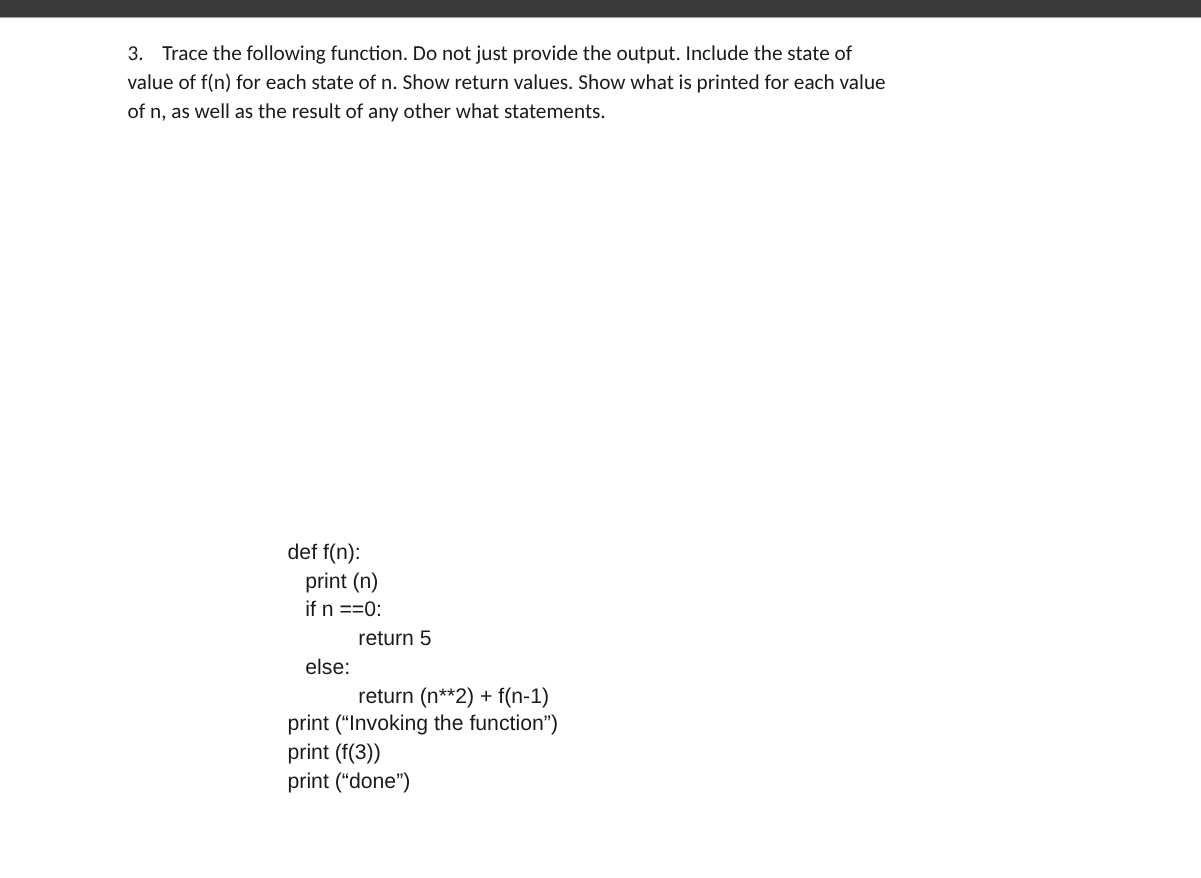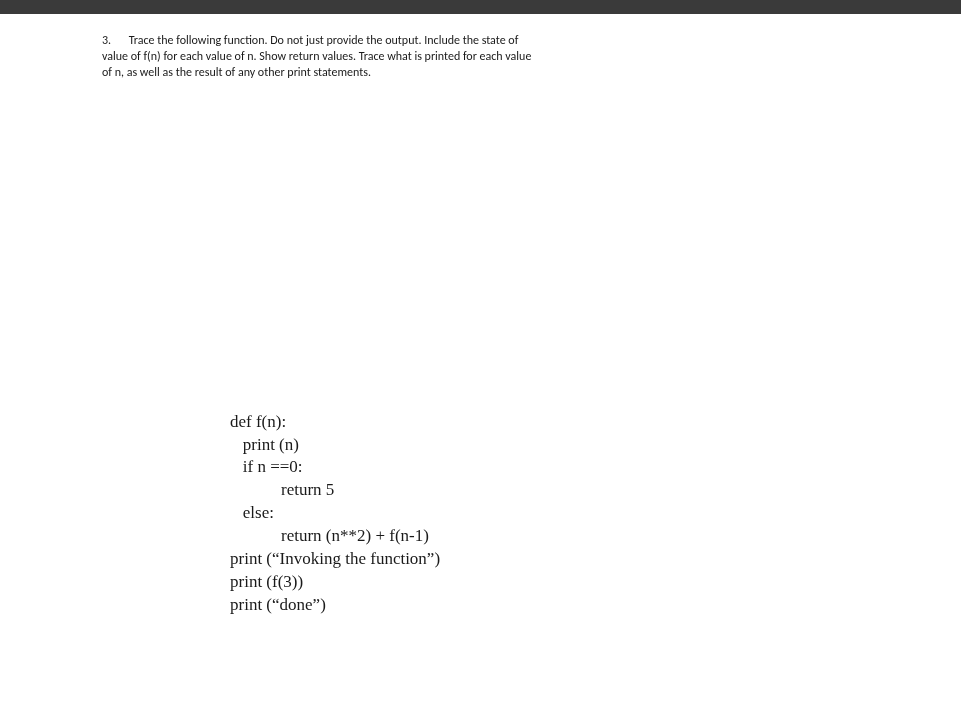--- a/index.html
+++ b/index.html
@@ -17,21 +17,21 @@
   }
   .top-bar {
     width: 100%;
     height: 14px;
     background: #3a3a3a;
   }
   .page-content {
     padding: 18px 100px 20px 102px;
   }
   .question-text {
-    font-size: 12px;
+    font-size: 17px;
     line-height: 1.35;
     color: #1a1a1a;
   }
   .question-text p {
     margin: 0;
   }
   .line1 {
     padding-left: 0;
   }
   .num {
@@ -40,42 +40,42 @@
   }
   .gap {
     display: inline-block;
     width: 180px;
   }
   .code-block {
     margin-top: 330px;
     margin-left: 128px;
     font-size: 17px;
     line-height: 1.35;
-    font-family: Liberation Serif, serif;
+    font-family: Liberation Sans, sans-serif;
     white-space: pre;
     color: #1a1a1a;
   }
 </style>
 </head>
 <body>
 
 <div class="top-bar"></div>
 
 <div class="page-content">
 
   <div class="question-text">
     <p class="line1">
       <span class="num">3.</span>
       <span>Trace the following function.  Do not just provide the output.  Include the state of</span>
     </p>
     <p>
-      <span>value of f(n) for each value of n.  Show return values.  Trace what is printed for each value</span>
+      <span>value of f(n) for each state of n.  Show return values.  Show what is printed for each value</span>
     </p>
     <p>
-      <span>of n, as well as the result of any other print statements.</span>
+      <span>of n, as well as the result of any other what statements.</span>
     </p>
   </div>
 
   <div class="code-block"><span>def f(n):</span>
 <span>   print (n)</span>
 <span>   if n ==0:</span>
 <span>            return 5</span>
 <span>   else:</span>
 <span>            return (n**2) + f(n-1)</span>
 <span>print (“Invoking the function”)</span>

